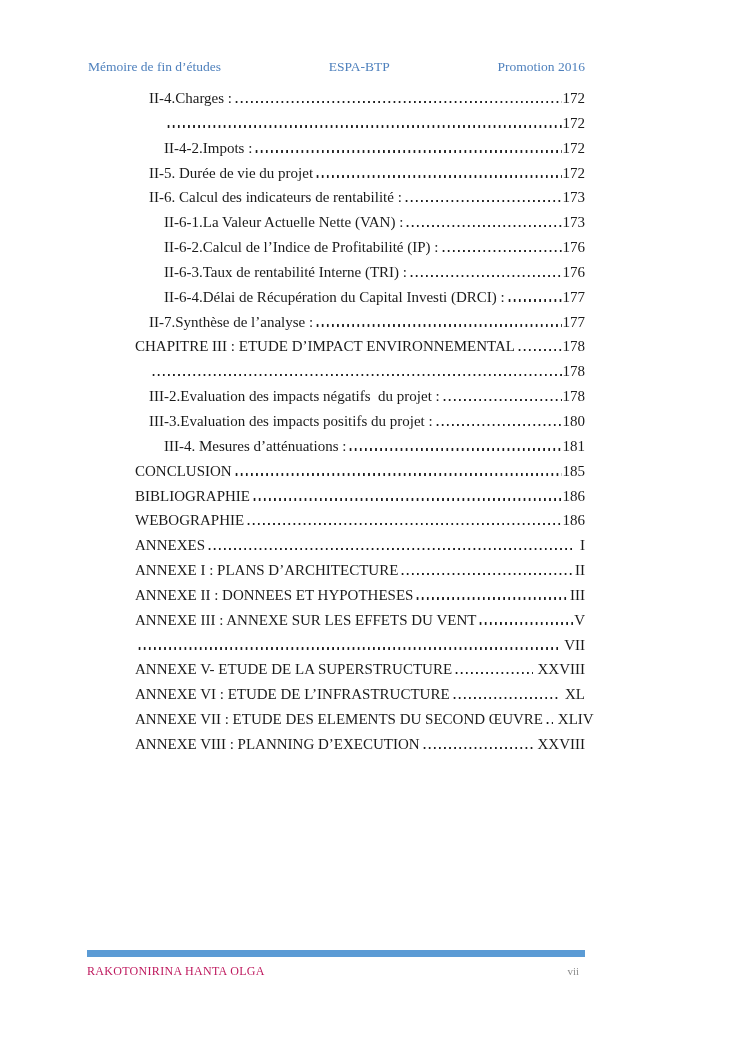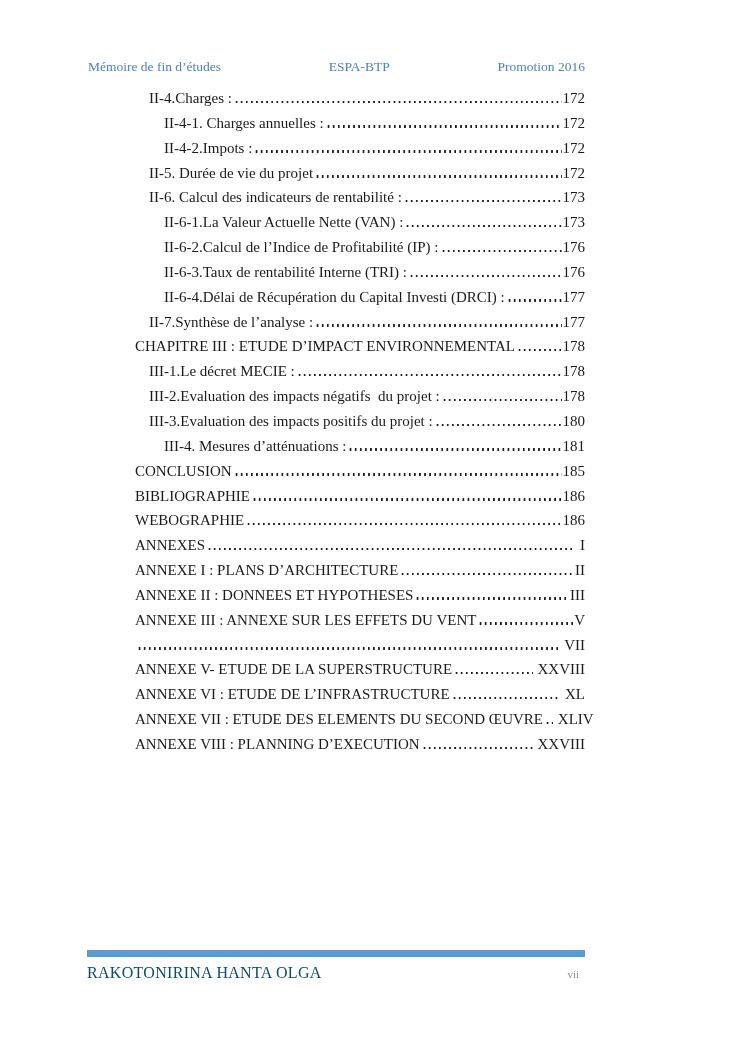--- a/index.html
+++ b/index.html
@@ -80,23 +80,23 @@
     height: 7px;
     width: 100%;
   }
   .footer-row {
     margin-top: 7px;
     display: flex;
     justify-content: space-between;
     align-items: baseline;
   }
   .footer-author {
-    font-size: 16px;
+    font-size: 12px;
     letter-spacing: 0.3px;
-    color: #0c4a6e;
+    color: #be185d;
     text-align: center;
   }
   .footer-pagenum {
     font-size: 11px;
     color: #8c8c8c;
     padding-right: 6px;
   }
 </style>
 </head>
 <body>
@@ -110,21 +110,20 @@
   </div>
 
   <div class="toc" id="toc">
     <div class="toc-row lvl1">
       <span class="toc-label">II-4.Charges :</span>
       <span class="toc-dots"></span>
       <span class="toc-page">172</span>
     </div>
 
     <div class="toc-row lvl2">
-      <span class="toc-label">II-4-1. Charges annuelles :</span>
       <span class="toc-dots"></span>
       <span class="toc-page">172</span>
     </div>
 
     <div class="toc-row lvl2">
       <span class="toc-label">II-4-2.Impots :</span>
       <span class="toc-dots"></span>
       <span class="toc-page">172</span>
     </div>
 
@@ -170,21 +169,20 @@
       <span class="toc-page">177</span>
     </div>
 
     <div class="toc-row lvl0">
       <span class="toc-label">CHAPITRE III : ETUDE D’IMPACT ENVIRONNEMENTAL</span>
       <span class="toc-dots"></span>
       <span class="toc-page">178</span>
     </div>
 
     <div class="toc-row lvl1">
-      <span class="toc-label">III-1.Le décret MECIE :</span>
       <span class="toc-dots"></span>
       <span class="toc-page">178</span>
     </div>
 
     <div class="toc-row lvl1">
       <span class="toc-label">III-2.Evaluation des impacts négatifs  du projet :</span>
       <span class="toc-dots"></span>
       <span class="toc-page">178</span>
     </div>
 

